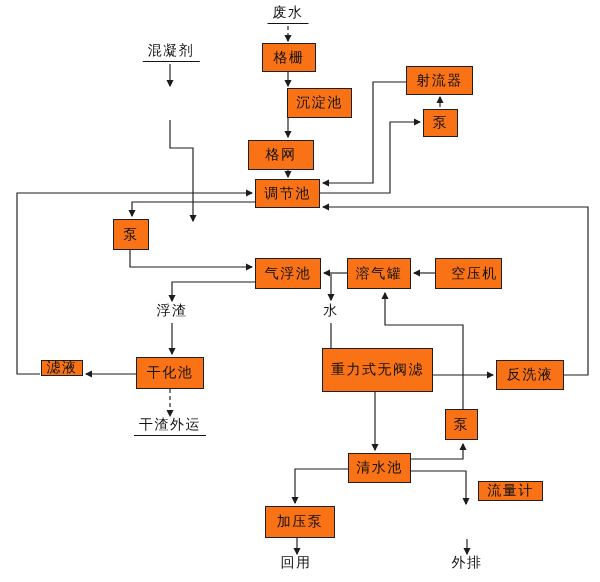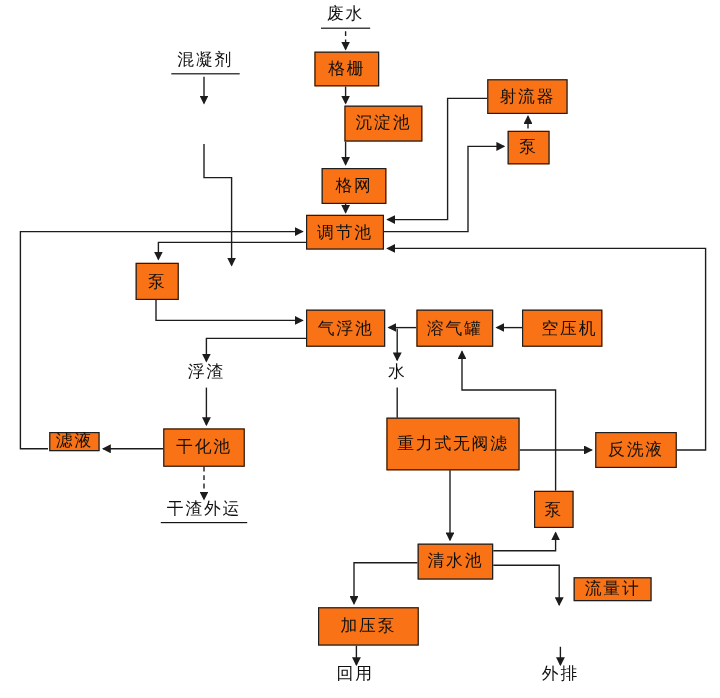--- a/index.html
+++ b/index.html
@@ -63,21 +63,21 @@
       <polyline points="411,471 466,471 466,504" fill="none" stroke="#1c1c1c" stroke-width="1.15" marker-end="url(#arr)"></polyline>
       <polyline points="297,538 297,554" fill="none" stroke="#1c1c1c" stroke-width="1.15" marker-end="url(#arr)"></polyline>
       <polyline points="467,539 467,554" fill="none" stroke="#1c1c1c" stroke-width="1.15" marker-end="url(#arr)"></polyline>
     </svg>
     <div class="node" style="left: 262px; top: 43px; width: 54px; height: 29px;">
       <span>格栅</span>
     </div>
     <div class="node" style="left: 255px; top: 88px; width: 65px; height: 30px; margin-left: 32px;">
       <span>沉淀池</span>
     </div>
-    <div class="node" style="left: 268px; top: 140px; width: 54px; height: 30px;">
+    <div class="node" style="left: 248px; top: 140px; width: 66px; height: 30px;">
       <span>格网</span>
     </div>
     <div class="node" style="left: 406px; top: 66px; width: 67px; height: 29px;">
       <span>射流器</span>
     </div>
     <div class="node" style="left: 423px; top: 109px; width: 35px; height: 28px;">
       <span>泵</span>
     </div>
     <div class="node" style="left: 255px; top: 179px; width: 65px; height: 29px;">
       <span>调节池</span>
@@ -105,21 +105,21 @@
     </div>
     <div class="node" style="left: 496px; top: 360px; width: 68px; height: 30px;">
       <span>反洗液</span>
     </div>
     <div class="node" style="left: 445px; top: 409px; width: 33px; height: 31px;">
       <span>泵</span>
     </div>
     <div class="node" style="left: 348px; top: 453px; width: 63px; height: 30px;">
       <span>清水池</span>
     </div>
-    <div class="node" style="left: 265px; top: 506px; width: 84px; height: 32px;">
+    <div class="node" style="left: 265px; top: 506px; width: 70px; height: 32px;">
       <span>加压泵</span>
     </div>
     <div class="node" style="left: 438px; top: 481px; width: 65px; height: 20px; margin-left: 40px;">
       <span>流量计</span>
     </div>
     <div class="slabel u" style="left: 288px; top: 5px; font-family: Liberation Serif, serif;">废水</div>
     <div class="slabel u" style="left: 171px; top: 43px;">混凝剂</div>
     <div class="slabel" style="left: 172px; top: 303px;">浮渣</div>
     <div class="slabel" style="left: 331px; top: 303px;">水</div>
     <div class="slabel u" style="left: 170px; top: 417px;">干渣外运</div>

